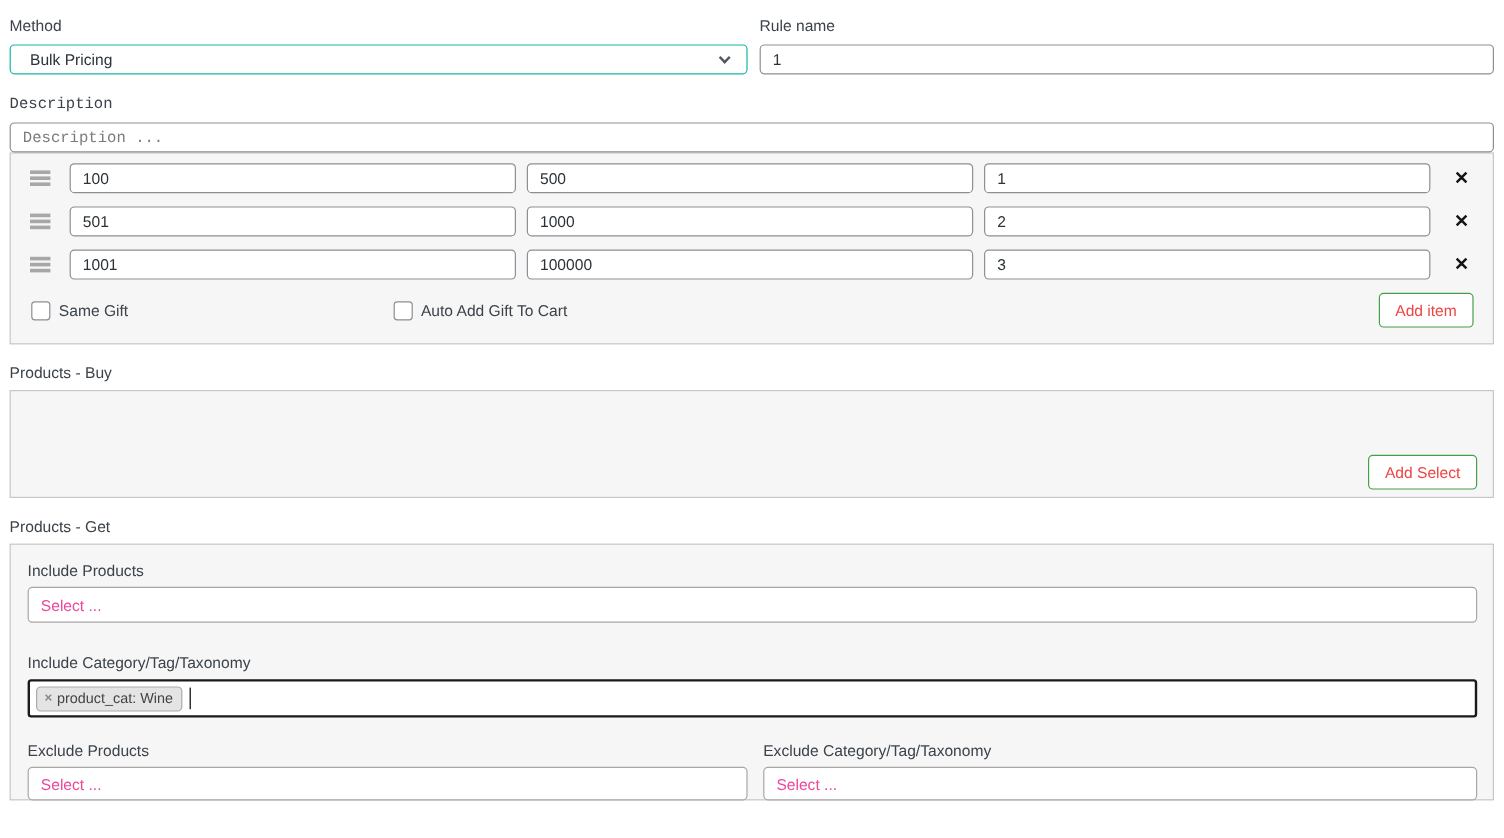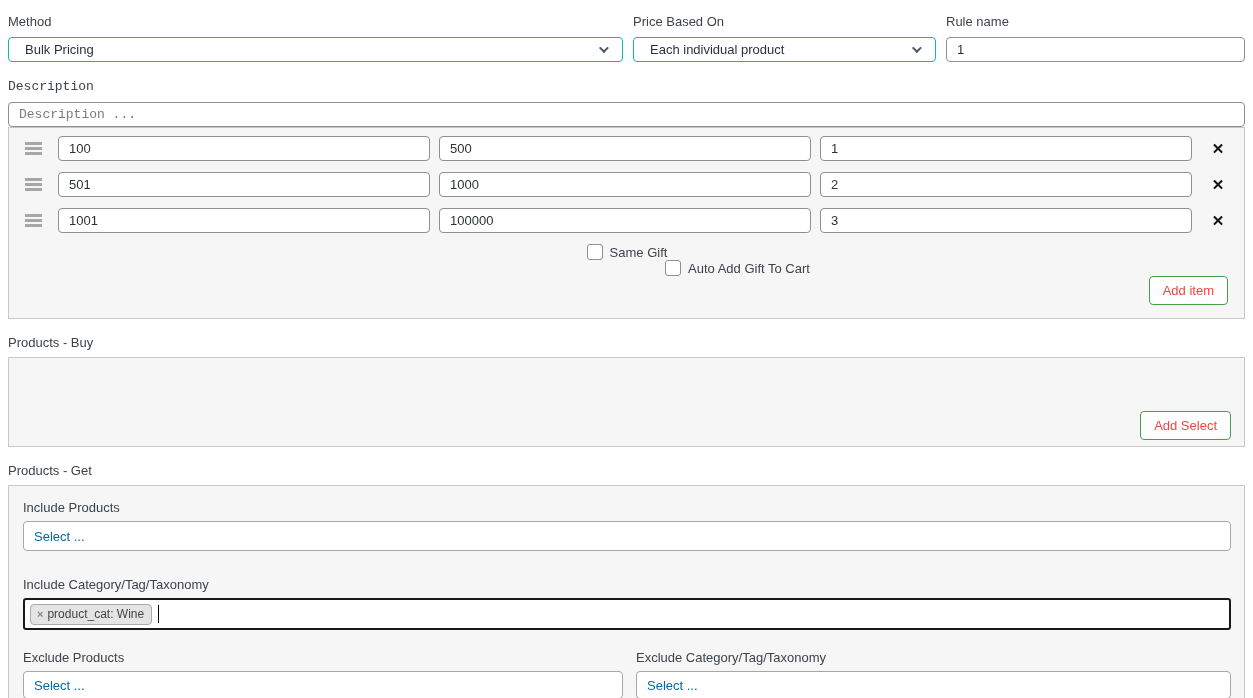--- a/index.html
+++ b/index.html
@@ -42,21 +42,21 @@
   
   .qty-box { padding:8px 0 13px 0; }
   .qty-row { display:flex; align-items:center; margin-bottom:11px; }
   .handle-cell { width:49px; display:flex; justify-content:center; align-items:center; cursor:grab; }
   .drag-handle span { display:block; width:17px; height:3px; background:#a7a7a7; margin:2px 0; }
   .qty-input { flex:1; margin-right:9px; height:26px; }
   .qty-input:last-of-type { margin-right:0; }
   .x-cell { width:52px; text-align:center; }
   .x-btn { border:none; background:none; padding:0; cursor:pointer; font-size:15px; font-weight:bold; color:#141414; line-height:1; }
 
-  .controls-row { display:flex; align-items:center; margin-top:6px; padding:0 16px 0 17px;flex-direction:column; }
+  .controls-row { display:flex; align-items:center; margin-top:6px; padding:0 16px 0 17px; }
   .cb-group { display:flex; align-items:center; }
   .cb-group input[type=checkbox] {
     appearance:none; -webkit-appearance:none; width:16px; height:16px; margin:0;
     border:1px solid #8c8f94; border-radius:3px; background:#fff; cursor:pointer;
   }
   .cb-group label { margin-left:7px; cursor:pointer; }
   .cb-group2 { margin-left:221px;align-items:center; }
 
   .green-btn {
     background:#fff; border:1px solid #45a049; color:#ef4444;
@@ -66,21 +66,21 @@
 
   
   .buy-box { height:90px; position:relative; }
   .add-product-btn { position:absolute; right:13px; bottom:6px; }
 
   
   .get-box { height:214px; padding:14px 13px 0 14px; }
   .inner-label { display:block; margin-bottom:6px; }
   .select2 {
     height:30px; border:1px solid #a7a7a7; border-radius:4px; background:#fff;
-    display:flex; align-items:center; padding:0 10px; color:#0369a1; cursor:text;
+    display:flex; align-items:center; padding:0 10px; color:#ec4899; cursor:text;
   }
   .select2.focused {
     height:32px; border:2px solid #1a1a1a; border-radius:3px; padding:0 5px; color:#000;
   }
   .mt-cat { margin-top:26px; }
   .mt-excl { margin-top:20px; }
   .tag {
     display:inline-flex; align-items:center; background:#e4e4e4; border:1px solid #aaa;
     border-radius:4px; padding:2px 7px 3px 6px; font-size:12px; color:#444; cursor:default;
   }
@@ -97,27 +97,20 @@
 <div class="page">
 
   <div class="top-row">
     <div class="col-method">
       <span class="field-label">Method</span>
       <div class="fake-select">
         <span>Bulk Pricing</span>
         <span class="chev"></span>
       </div>
     </div>
-    <div class="col-price">
-      <span class="field-label">Price Based On</span>
-      <div class="fake-select">
-        <span>Each individual product</span>
-        <span class="chev"></span>
-      </div>
-    </div>
     <div class="col-rule">
       <span class="field-label">Rule name</span>
       <input class="text-input" type="text" value="1" style="">
     </div>
   </div>
 
   <div class="desc-block">
     <span class="field-label">Description</span>
     <input class="text-input" type="text" placeholder="Description ..." style="">
   </div>

